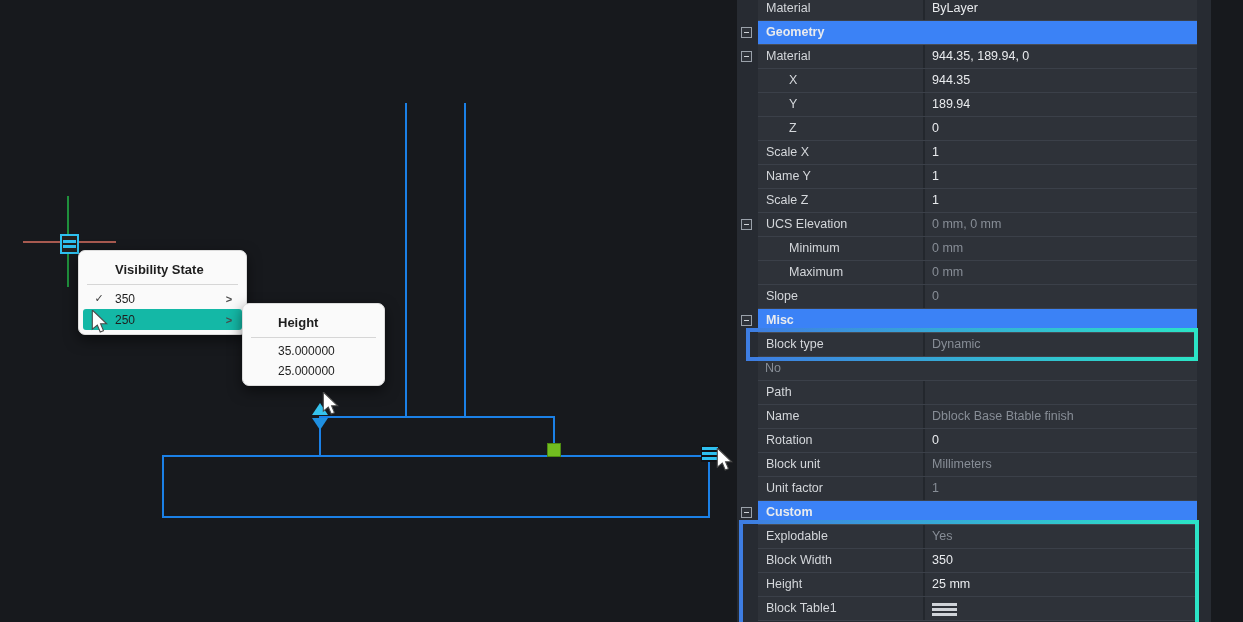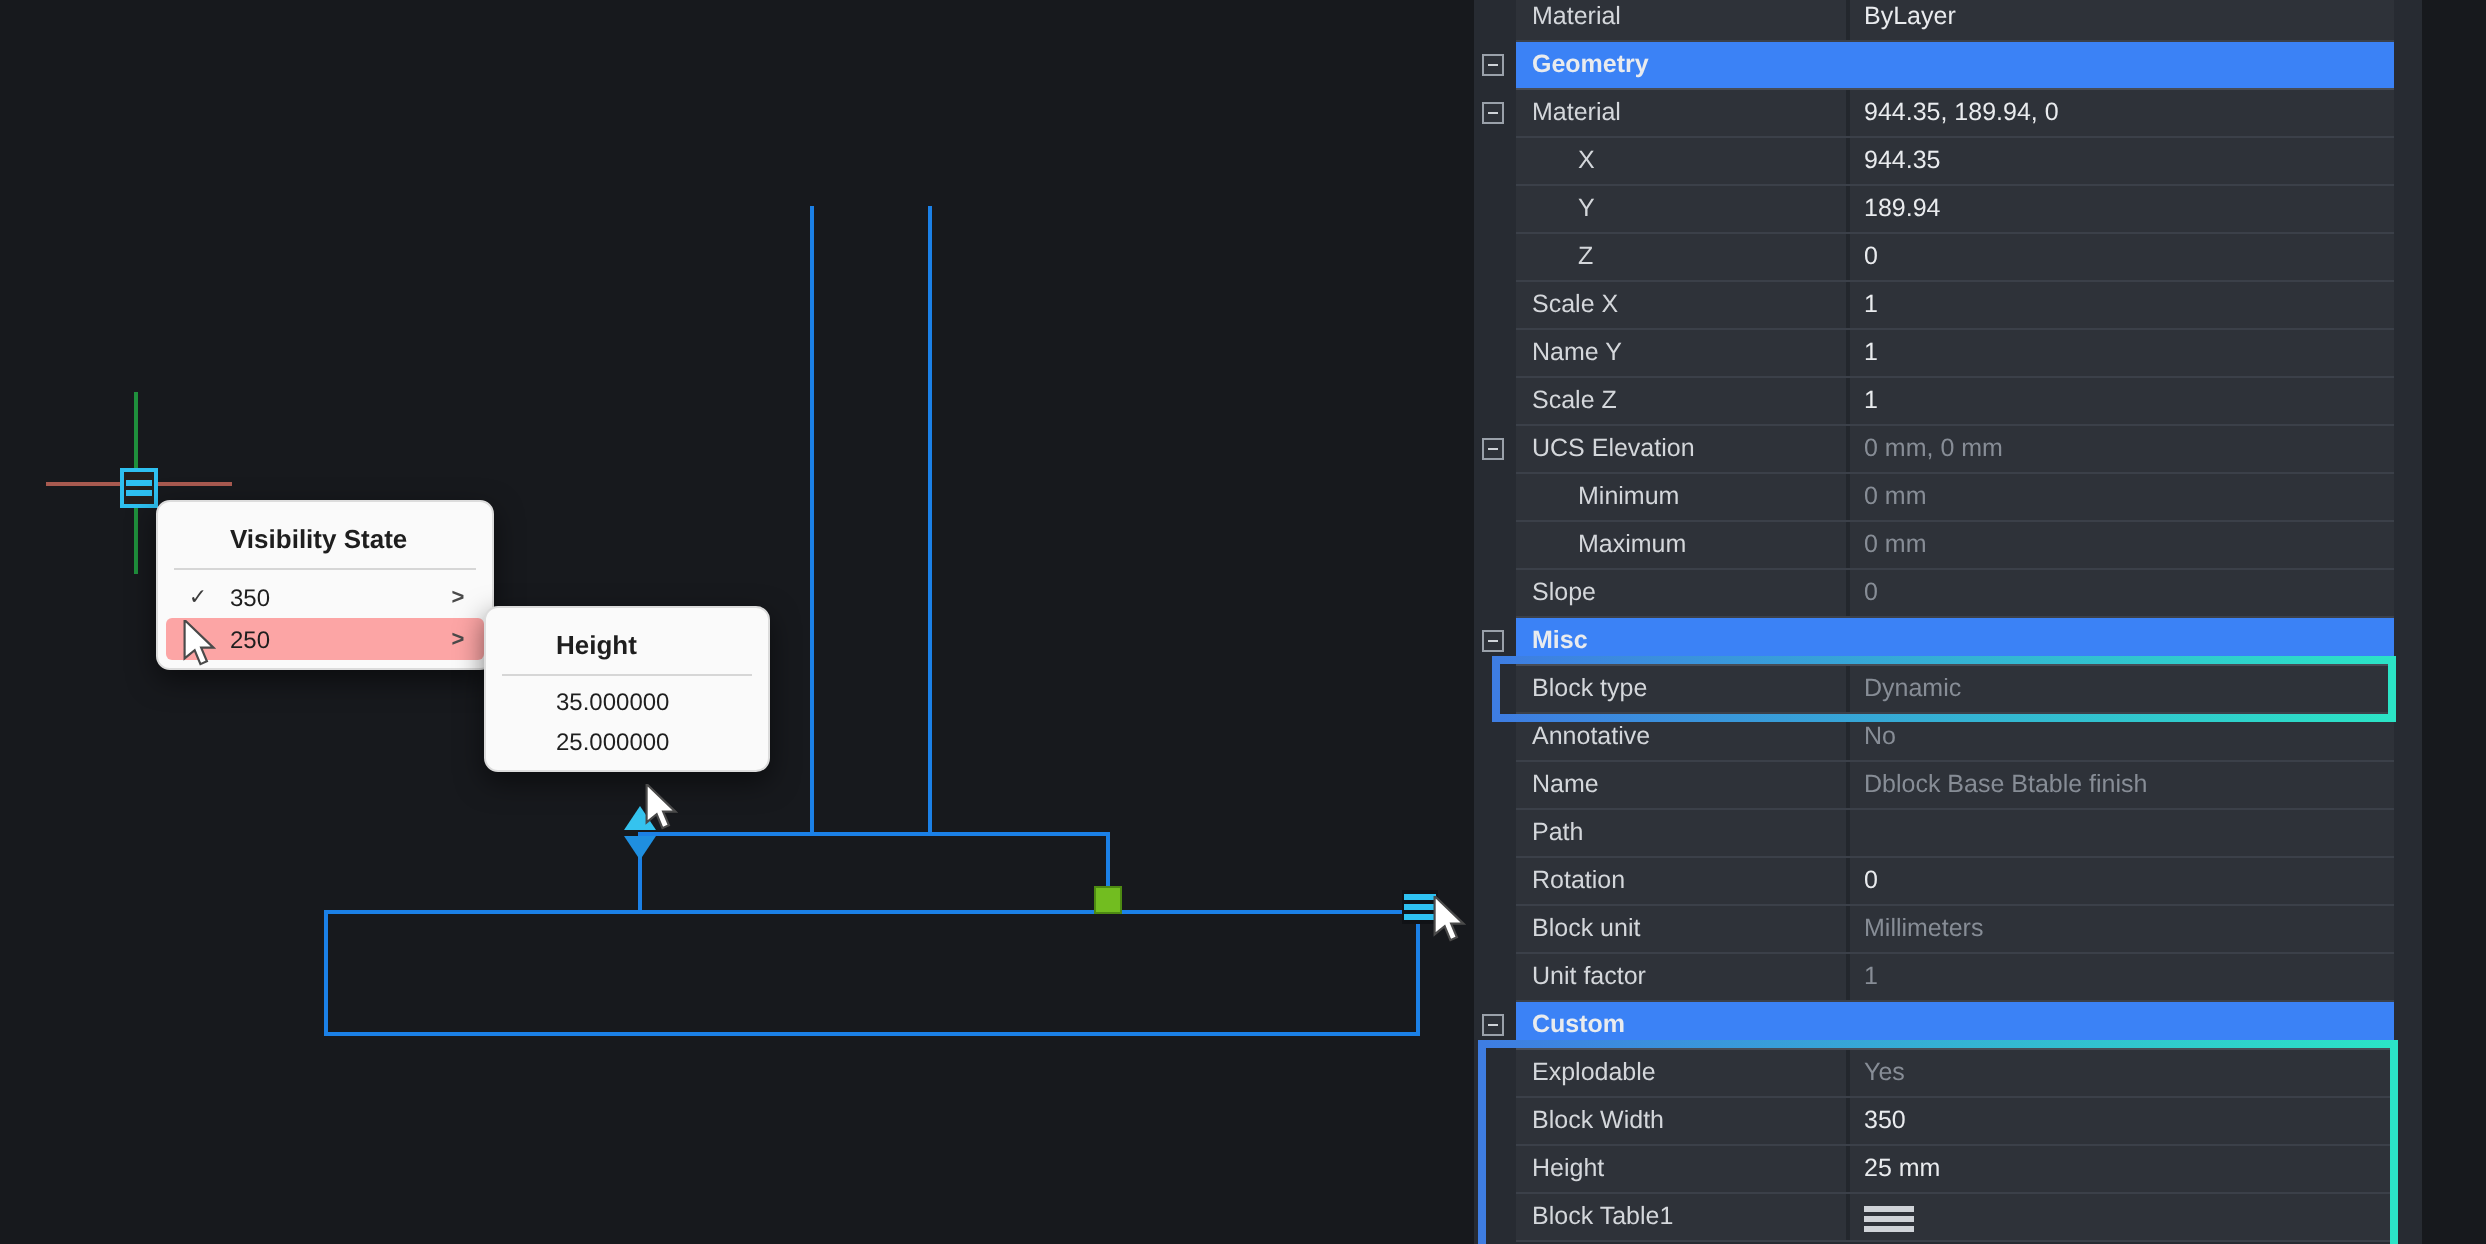--- a/index.html
+++ b/index.html
@@ -31,21 +31,21 @@
     position:absolute;background:#fafafa;border:1px solid #dcdcdc;border-radius:7px;
     box-shadow:0 5px 14px rgba(0,0,0,.5);color:#1e1e1e;padding:5px 0 4px 0;
   }
   .menu-title{font-weight:bold;font-size:13px;padding:6px 14px 7px 36px;}
   .menu2 .menu-title{padding-left:35px;}
   .menu-sep{height:1px;background:#d6d6d6;margin:0 8px 3px 8px;}
   .menu-item{
     display:flex;align-items:center;height:21px;margin:0 4px;border-radius:3px;
     font-size:12px;
   }
-  .menu-item.hovered{background:#fca5a5;}
+  .menu-item.hovered{background:#14b8a6;}
   .mi-check{width:32px;text-align:center;font-size:11px;color:#3c3c3c;}
   .mi-label{flex:1;}
   .mi-chevron{width:26px;text-align:center;color:#4a4a4a;font-size:11px;font-weight:bold;}
   .menu2 .menu-item{padding-left:31px;height:20px;justify-content:center;}
   
   #panel{
     position:absolute;left:737px;top:0;width:474px;height:622px;
     background:#272b32;color:#d4d7db;font-size:12.5px;
   }
   #prop-rows{position:absolute;left:0;top:-3px;width:460px;}
@@ -246,36 +246,35 @@
         <div class="prow gray">
           <div class="gutter"></div>
           <div class="cellwrap">
             <div class="lcell">Block type</div>
             <div class="vcell">Dynamic</div>
           </div>
         </div>
         <div class="prow gray">
           <div class="gutter"></div>
           <div class="cellwrap">
-            <div class="lcell">Annotative</div>
             <div class="vcell">No</div>
+          </div>
+        </div>
+        <div class="prow gray">
+          <div class="gutter"></div>
+          <div class="cellwrap">
+            <div class="lcell">Path</div>
+            <div class="vcell"></div>
           </div>
         </div>
         <div class="prow gray">
           <div class="gutter"></div>
           <div class="cellwrap">
             <div class="lcell">Name</div>
             <div class="vcell">Dblock Base Btable finish</div>
-          </div>
-        </div>
-        <div class="prow gray">
-          <div class="gutter"></div>
-          <div class="cellwrap">
-            <div class="lcell">Path</div>
-            <div class="vcell"></div>
           </div>
         </div>
         <div class="prow">
           <div class="gutter"></div>
           <div class="cellwrap">
             <div class="lcell">Rotation</div>
             <div class="vcell">0</div>
           </div>
         </div>
         <div class="prow gray">

